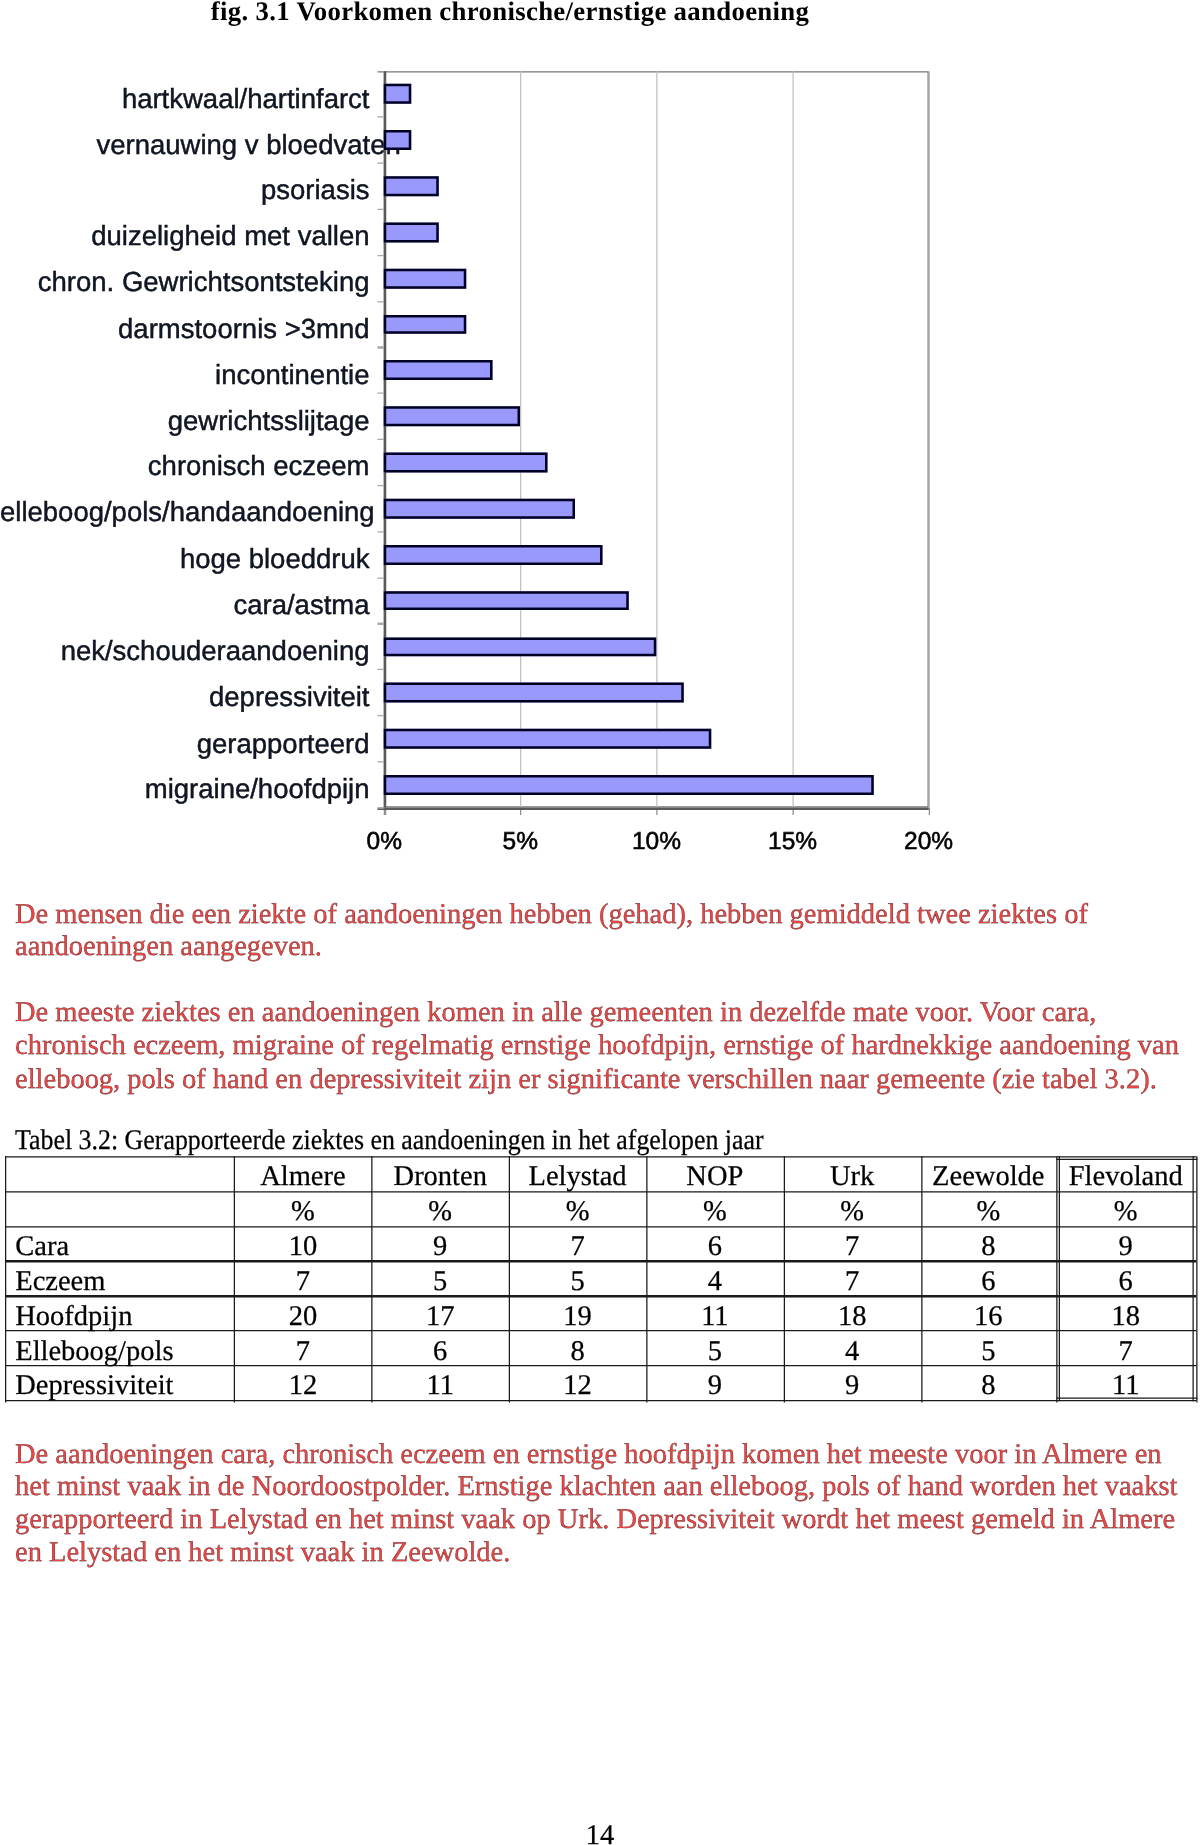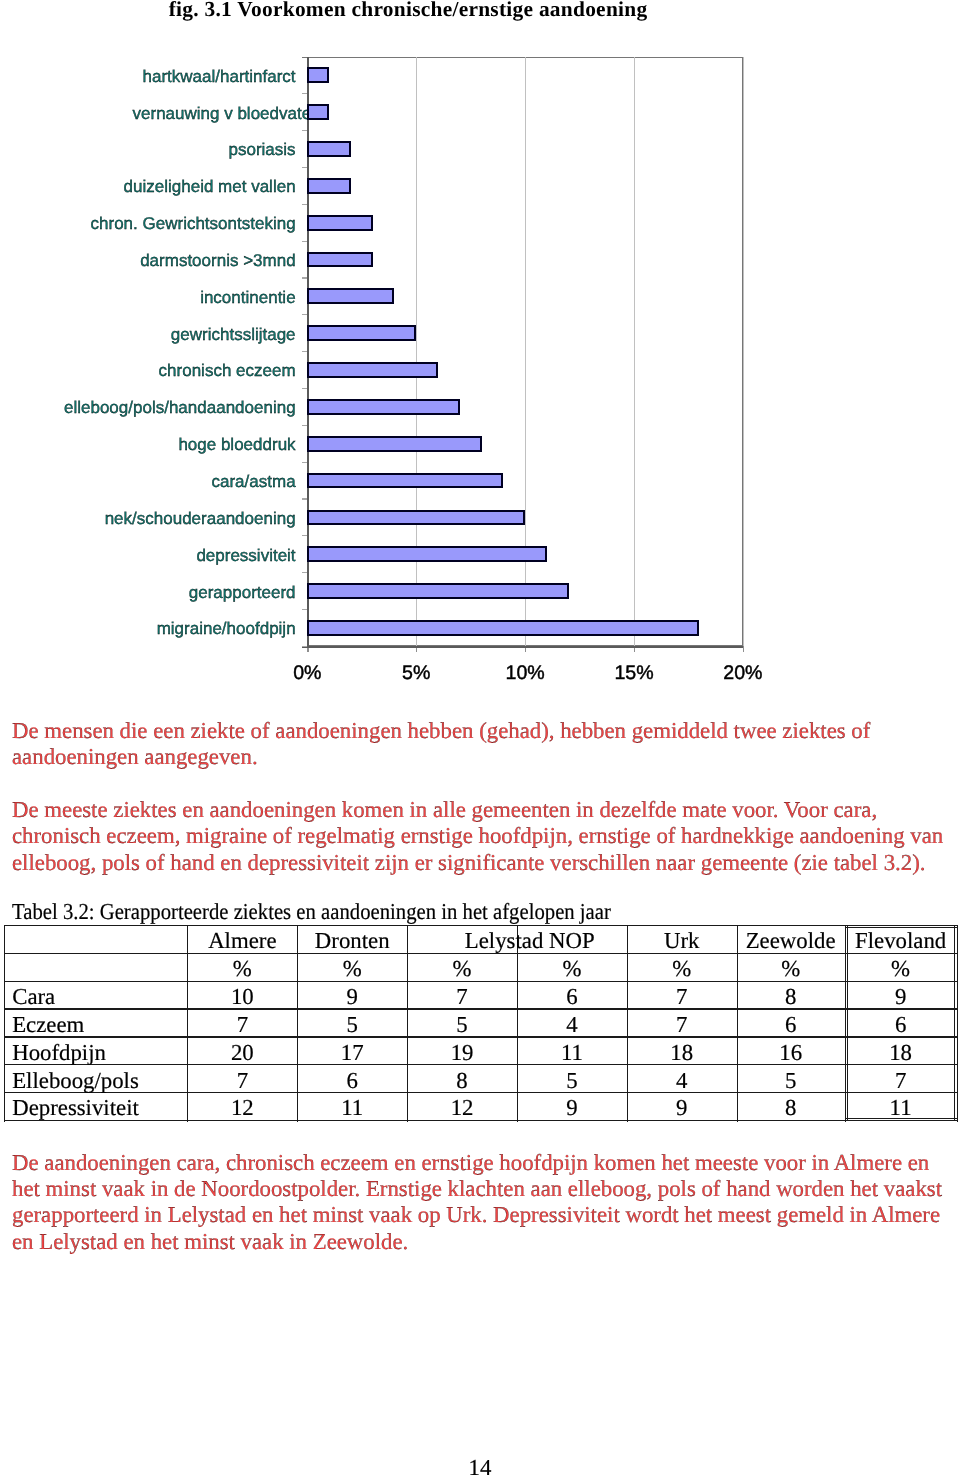--- a/index.html
+++ b/index.html
@@ -13,22 +13,22 @@
              font-family:"Liberation Serif",serif;font-weight:bold;font-size:21.4px;
              letter-spacing:0.27px;white-space:nowrap;line-height:23px;}
 
   
   .chart{position:absolute;left:0;top:0;width:960px;height:700px;}
   .plot-border{position:absolute;border:1.2px solid #767676;box-sizing:border-box;}
   .axis-bottom{position:absolute;background:#5a5a5a;}
   .gridline{position:absolute;width:1.2px;background:#c0c0c0;}
   .tick{position:absolute;background:#a8a8a8;}
   .cat-label{position:absolute;text-align:right;
-             font-family:"Liberation Sans",sans-serif;font-size:17px;
-             color:#0f766e;white-space:nowrap;line-height:1;
+             font-family:"Liberation Sans",sans-serif;font-size:22px;
+             color:#0f172a;white-space:nowrap;line-height:1;
              -webkit-text-stroke:0.33px #000000;}
   .bar{position:absolute;background:#9999fb;border:2px solid #000022;box-sizing:border-box;}
   .xtick-label{position:absolute;text-align:center;
              font-family:"Liberation Sans",sans-serif;font-size:19.6px;font-weight:500;
              color:#000000;white-space:nowrap;line-height:1;
              -webkit-text-stroke:0.45px #000000;}
 
   
   .para{position:absolute;font-family:"Liberation Serif",serif;font-size:22.8px;
         line-height:26.3px;text-align:left;color:#ef4444;
@@ -150,21 +150,21 @@
       <div class="vline" style="left: 626.8px; top: 924.6px; height: 196.97px;"></div>
       <div class="vline" style="left: 736.7px; top: 924.6px; height: 196.97px;"></div>
       <div class="vline" style="left: 844.6px; top: 924.6px; height: 196.97px;"></div>
       <div class="vline" style="left: 956.6px; top: 924.6px; height: 196.97px;"></div>
       <div class="vline" style="left: 846.6px; top: 924.6px; height: 196.82px;"></div>
       <div class="vline" style="left: 954.3px; top: 924.6px; height: 196.82px;"></div>
       <div class="hline" style="left: 844.6px; top: 927px; width: 113.1px; height: 1.1px;"></div>
       <div class="hline" style="left: 844.6px; top: 1117.92px; width: 113.1px; height: 1.1px;"></div>
       <div class="cell ctr" style="left: 187.4px; top: 929.7px; width: 109.9px;">Almere</div>
       <div class="cell ctr" style="left: 297.3px; top: 929.7px; width: 109.8px;">Dronten</div>
-      <div class="cell ctr" style="left: 407.1px; top: 929.7px; width: 109.9px; padding-left: 42px;">Lelystad</div>
+      <div class="cell ctr" style="left: 407.1px; top: 929.7px; width: 109.9px;">Lelystad</div>
       <div class="cell ctr" style="left: 517px; top: 929.7px; width: 109.8px;">NOP</div>
       <div class="cell ctr" style="left: 626.8px; top: 929.7px; width: 109.9px;">Urk</div>
       <div class="cell ctr" style="left: 736.7px; top: 929.7px; width: 107.9px;">Zeewolde</div>
       <div class="cell ctr" style="left: 844.6px; top: 929.7px; width: 112px;">Flevoland</div>
       <div class="cell ctr" style="left: 187.4px; top: 957.66px; width: 109.9px;">%</div>
       <div class="cell ctr" style="left: 297.3px; top: 957.66px; width: 109.8px;">%</div>
       <div class="cell ctr" style="left: 407.1px; top: 957.66px; width: 109.9px;">%</div>
       <div class="cell ctr" style="left: 517px; top: 957.66px; width: 109.8px;">%</div>
       <div class="cell ctr" style="left: 626.8px; top: 957.66px; width: 109.9px;">%</div>
       <div class="cell ctr" style="left: 736.7px; top: 957.66px; width: 107.9px;">%</div>

